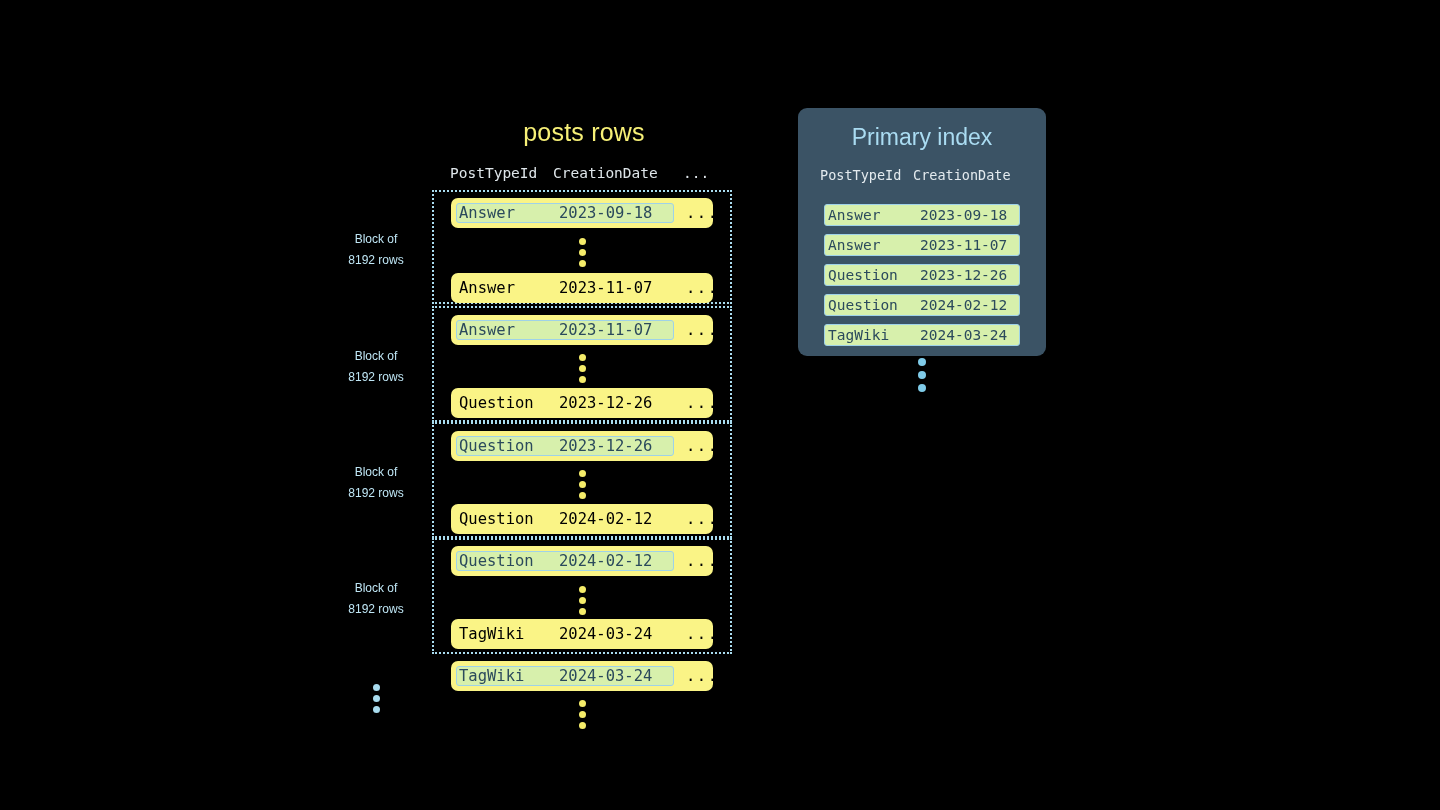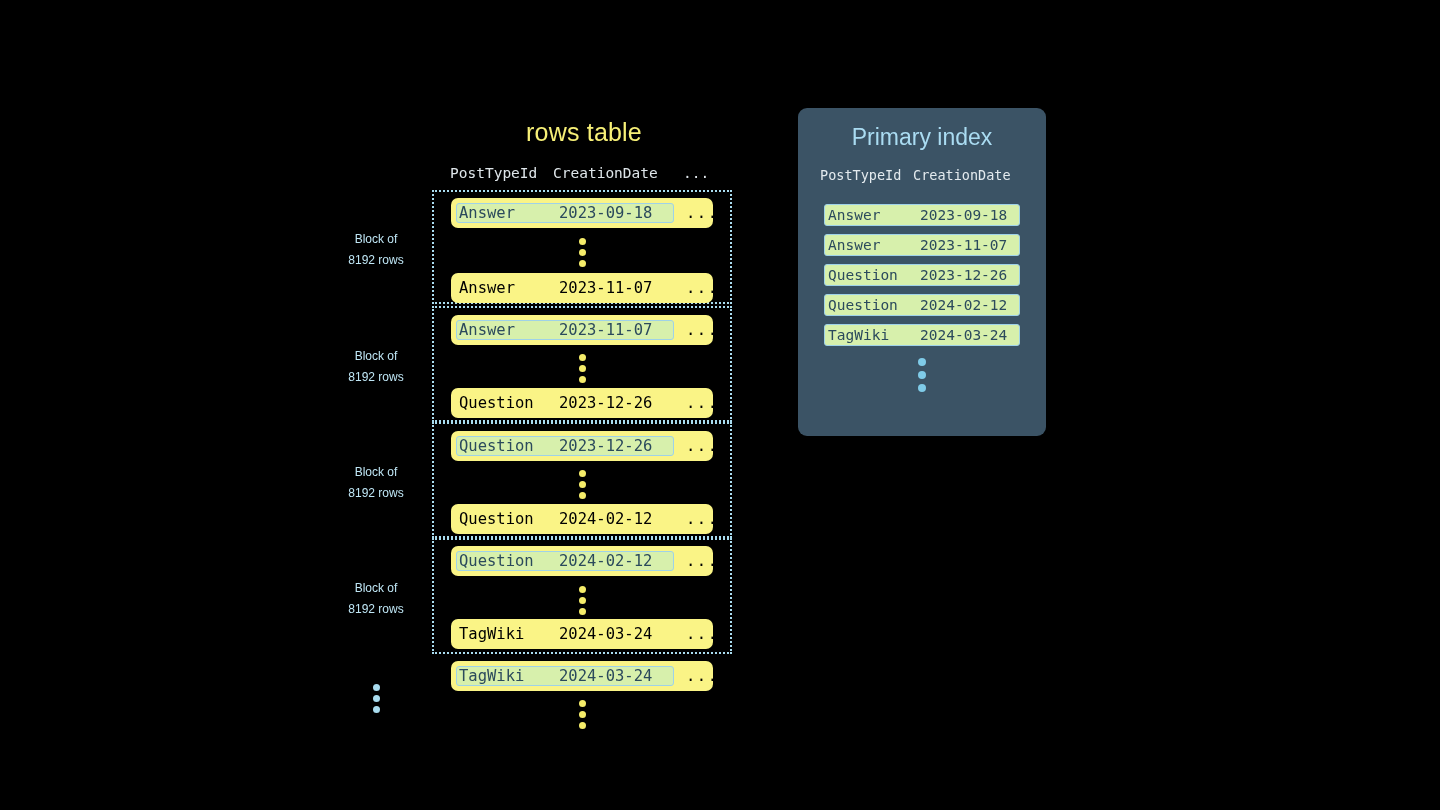--- a/index.html
+++ b/index.html
@@ -127,21 +127,21 @@
     background: #f5ec6a;
   }
   .vdots.blue i { background: #a9dcef; }
 
   
   .index-panel {
     position: absolute;
     left: 798px;
     top: 108px;
     width: 248px;
-    height: 328px;
+    height: 248px;
     background: #3b5365;
     border-radius: 9px;
   }
   .index-title {
     position: absolute;
     left: 0;
     top: 16px;
     width: 100%;
     text-align: center;
     color: #aadcf2;
@@ -202,21 +202,21 @@
     background: #7fcbe8;
   }
 </style>
 </head>
 <body>
 
 <div class="stage">
 
   <div class="posts-panel">
 
-    <div class="posts-title">rows table</div>
+    <div class="posts-title">posts rows</div>
 
     <div class="posts-header">
       <span class="h-type">PostTypeId</span>
       <span class="h-date">CreationDate</span>
       <span class="h-ellip">...</span>
     </div>
 
     <div class="block" style="top:72px; height:114px;">
       <div class="block-label" style="top:37px;">
         <div>Block of</div>

